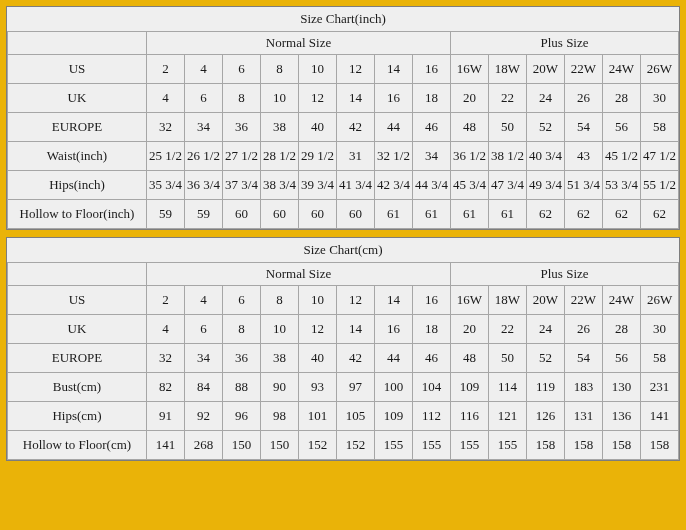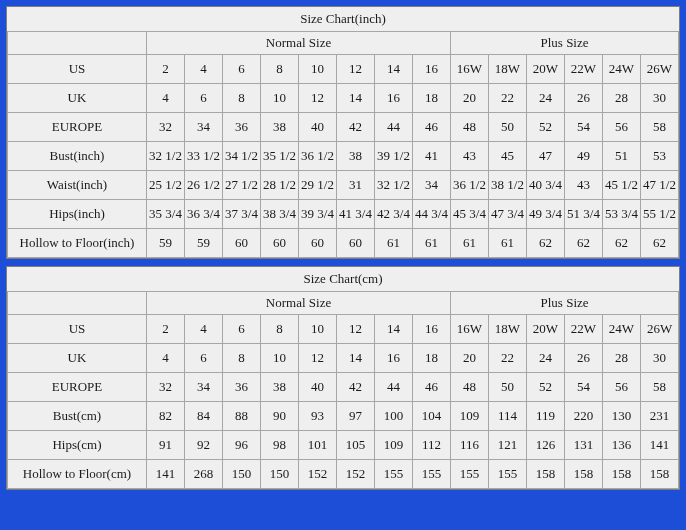--- a/index.html
+++ b/index.html
@@ -4,21 +4,21 @@
 <style>
   html, body {
     margin: 0;
     padding: 0;
     background: #9a9a9a;
     font-family: "Liberation Serif", serif;
   }
   #page {
     width: 686px;
     height: 530px;
-    background: #1d4ed8;
+    background: #eab308;
     box-sizing: border-box;
     padding: 6px 6px;
     display: flex;
     flex-direction: column;
     gap: 7px;
   }
   .chart {
     background: #efefef;
     border: 1px solid #7d7d7d;
     box-sizing: border-box;
@@ -152,37 +152,20 @@
           <td class="val">44</td>
           <td class="val">46</td>
           <td class="val">48</td>
           <td class="val">50</td>
           <td class="val">52</td>
           <td class="val">54</td>
           <td class="val">56</td>
           <td class="val">58</td>
         </tr>
 
-        <tr class="datarow">
-          <td class="rowlabel">Bust(inch)</td>
-          <td class="small-val">32 1/2</td>
-          <td class="small-val">33 1/2</td>
-          <td class="small-val">34 1/2</td>
-          <td class="small-val">35 1/2</td>
-          <td class="small-val">36 1/2</td>
-          <td class="small-val">38</td>
-          <td class="small-val">39 1/2</td>
-          <td class="small-val">41</td>
-          <td class="small-val">43</td>
-          <td class="small-val">45</td>
-          <td class="small-val">47</td>
-          <td class="small-val">49</td>
-          <td class="small-val">51</td>
-          <td class="small-val">53</td>
-        </tr>
 
         <tr class="datarow">
           <td class="rowlabel">Waist(inch)</td>
           <td class="small-val">25 1/2</td>
           <td class="small-val">26 1/2</td>
           <td class="small-val">27 1/2</td>
           <td class="small-val">28 1/2</td>
           <td class="small-val">29 1/2</td>
           <td class="small-val">31</td>
           <td class="small-val">32 1/2</td>
@@ -323,21 +306,21 @@
           <td class="val">84</td>
           <td class="val">88</td>
           <td class="val">90</td>
           <td class="val">93</td>
           <td class="val">97</td>
           <td class="val">100</td>
           <td class="val">104</td>
           <td class="val">109</td>
           <td class="val">114</td>
           <td class="val">119</td>
-          <td class="val">220</td>
+          <td class="val">183</td>
           <td class="val">130</td>
           <td class="val">231</td>
         </tr>
 
 
         <tr class="datarow">
           <td class="rowlabel">Hips(cm)</td>
           <td class="val">91</td>
           <td class="val">92</td>
           <td class="val">96</td>

